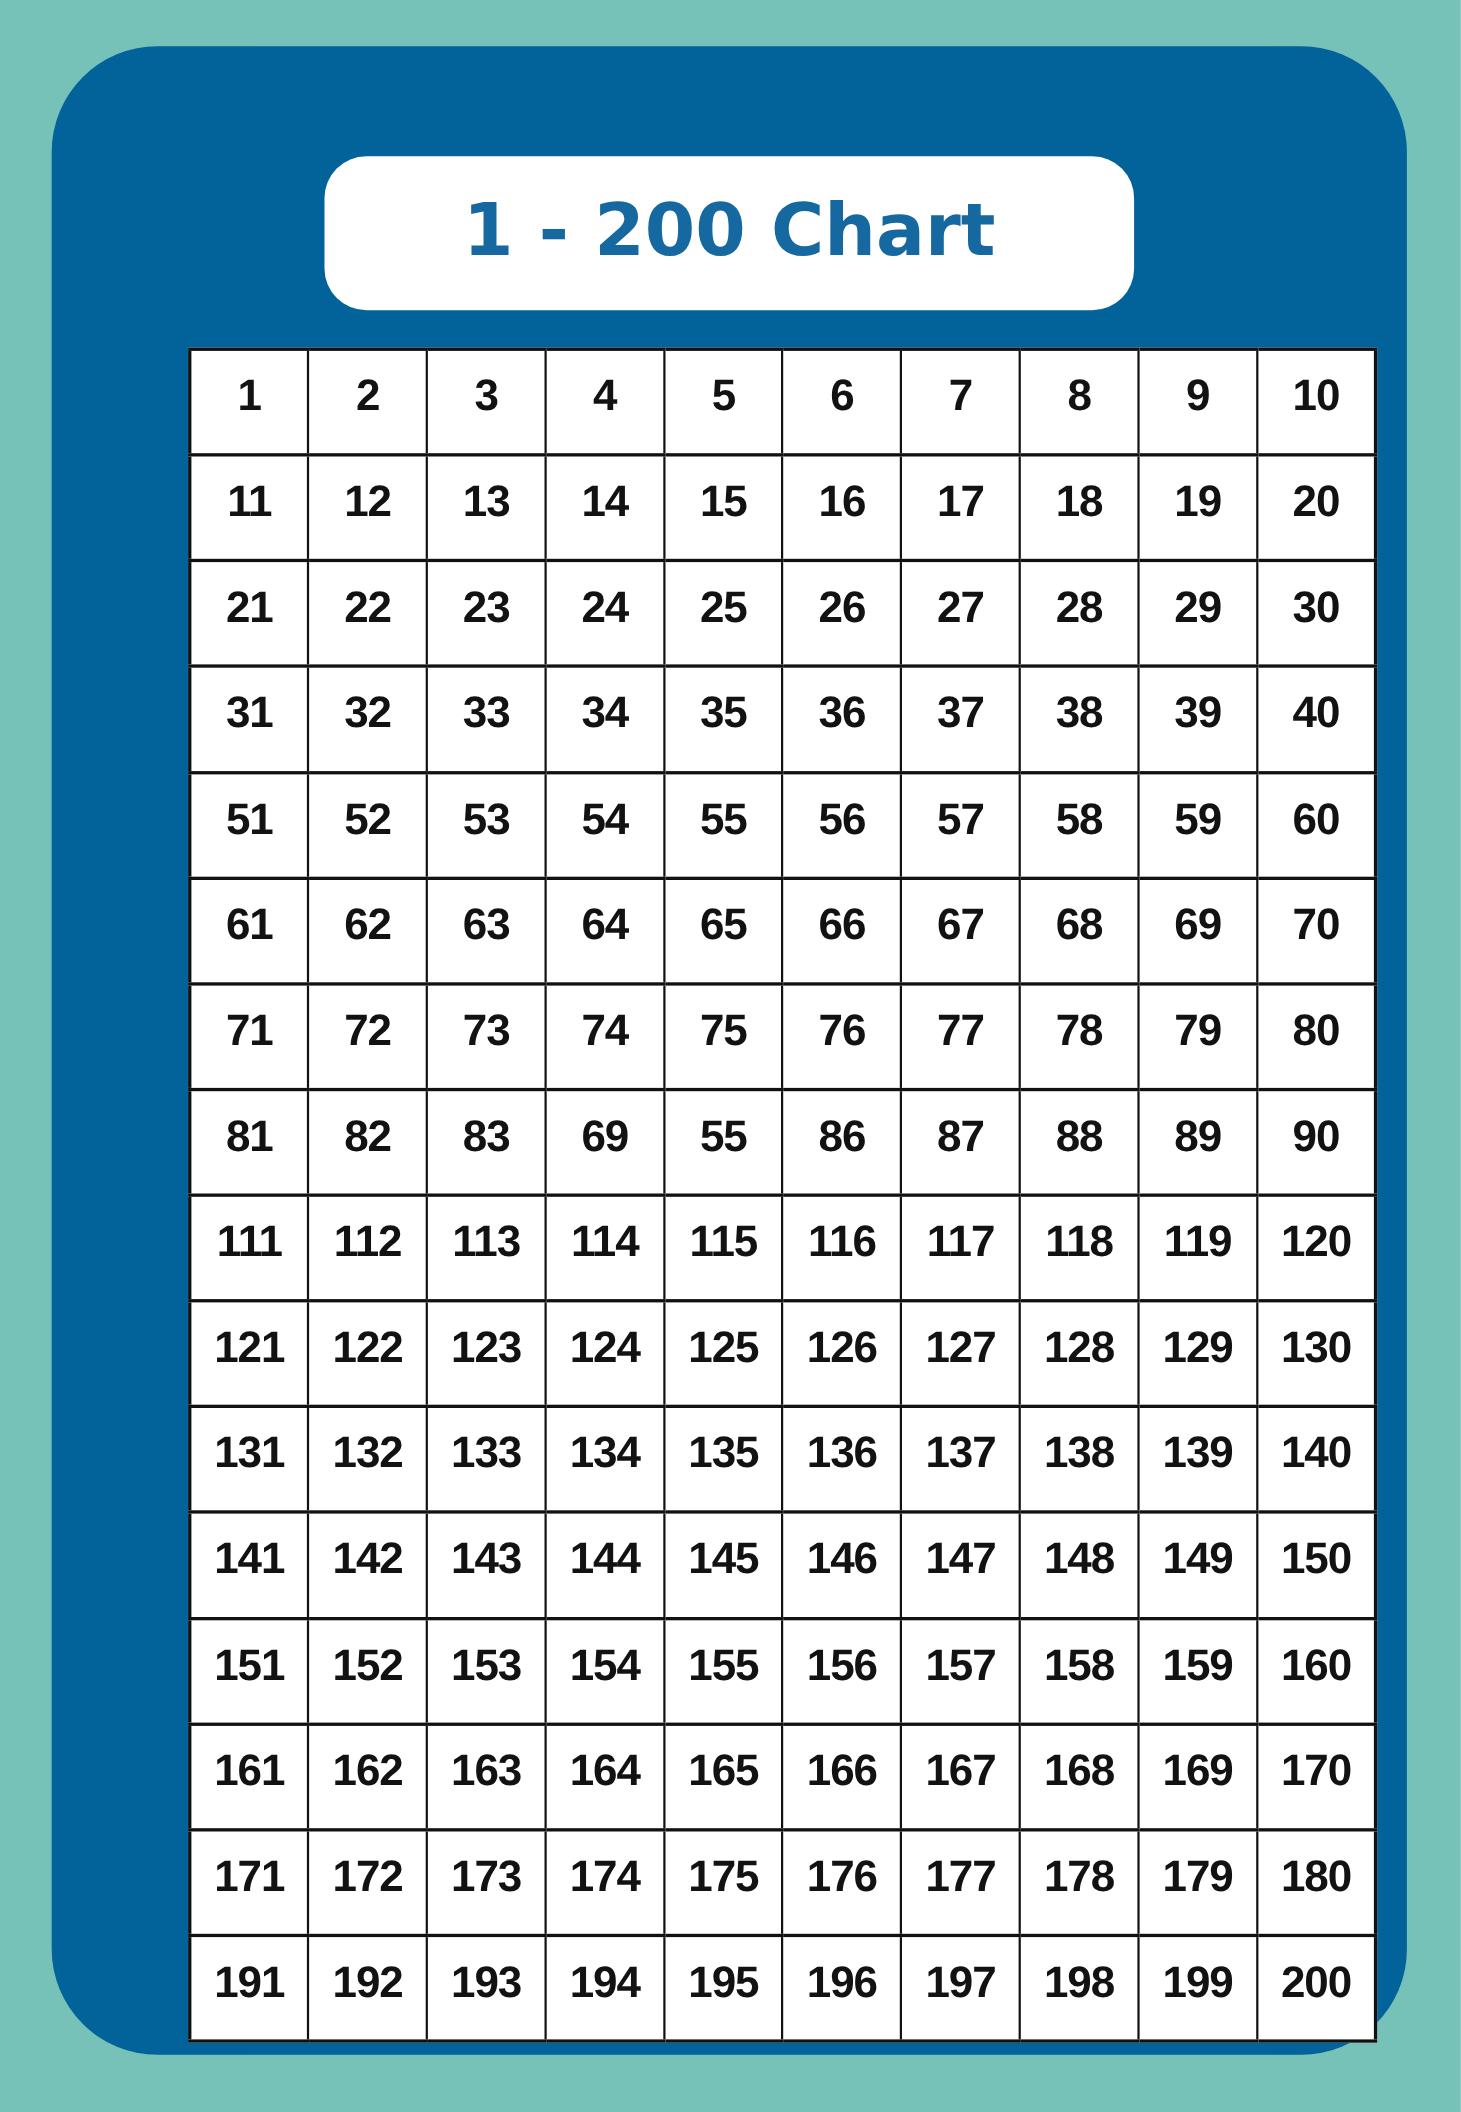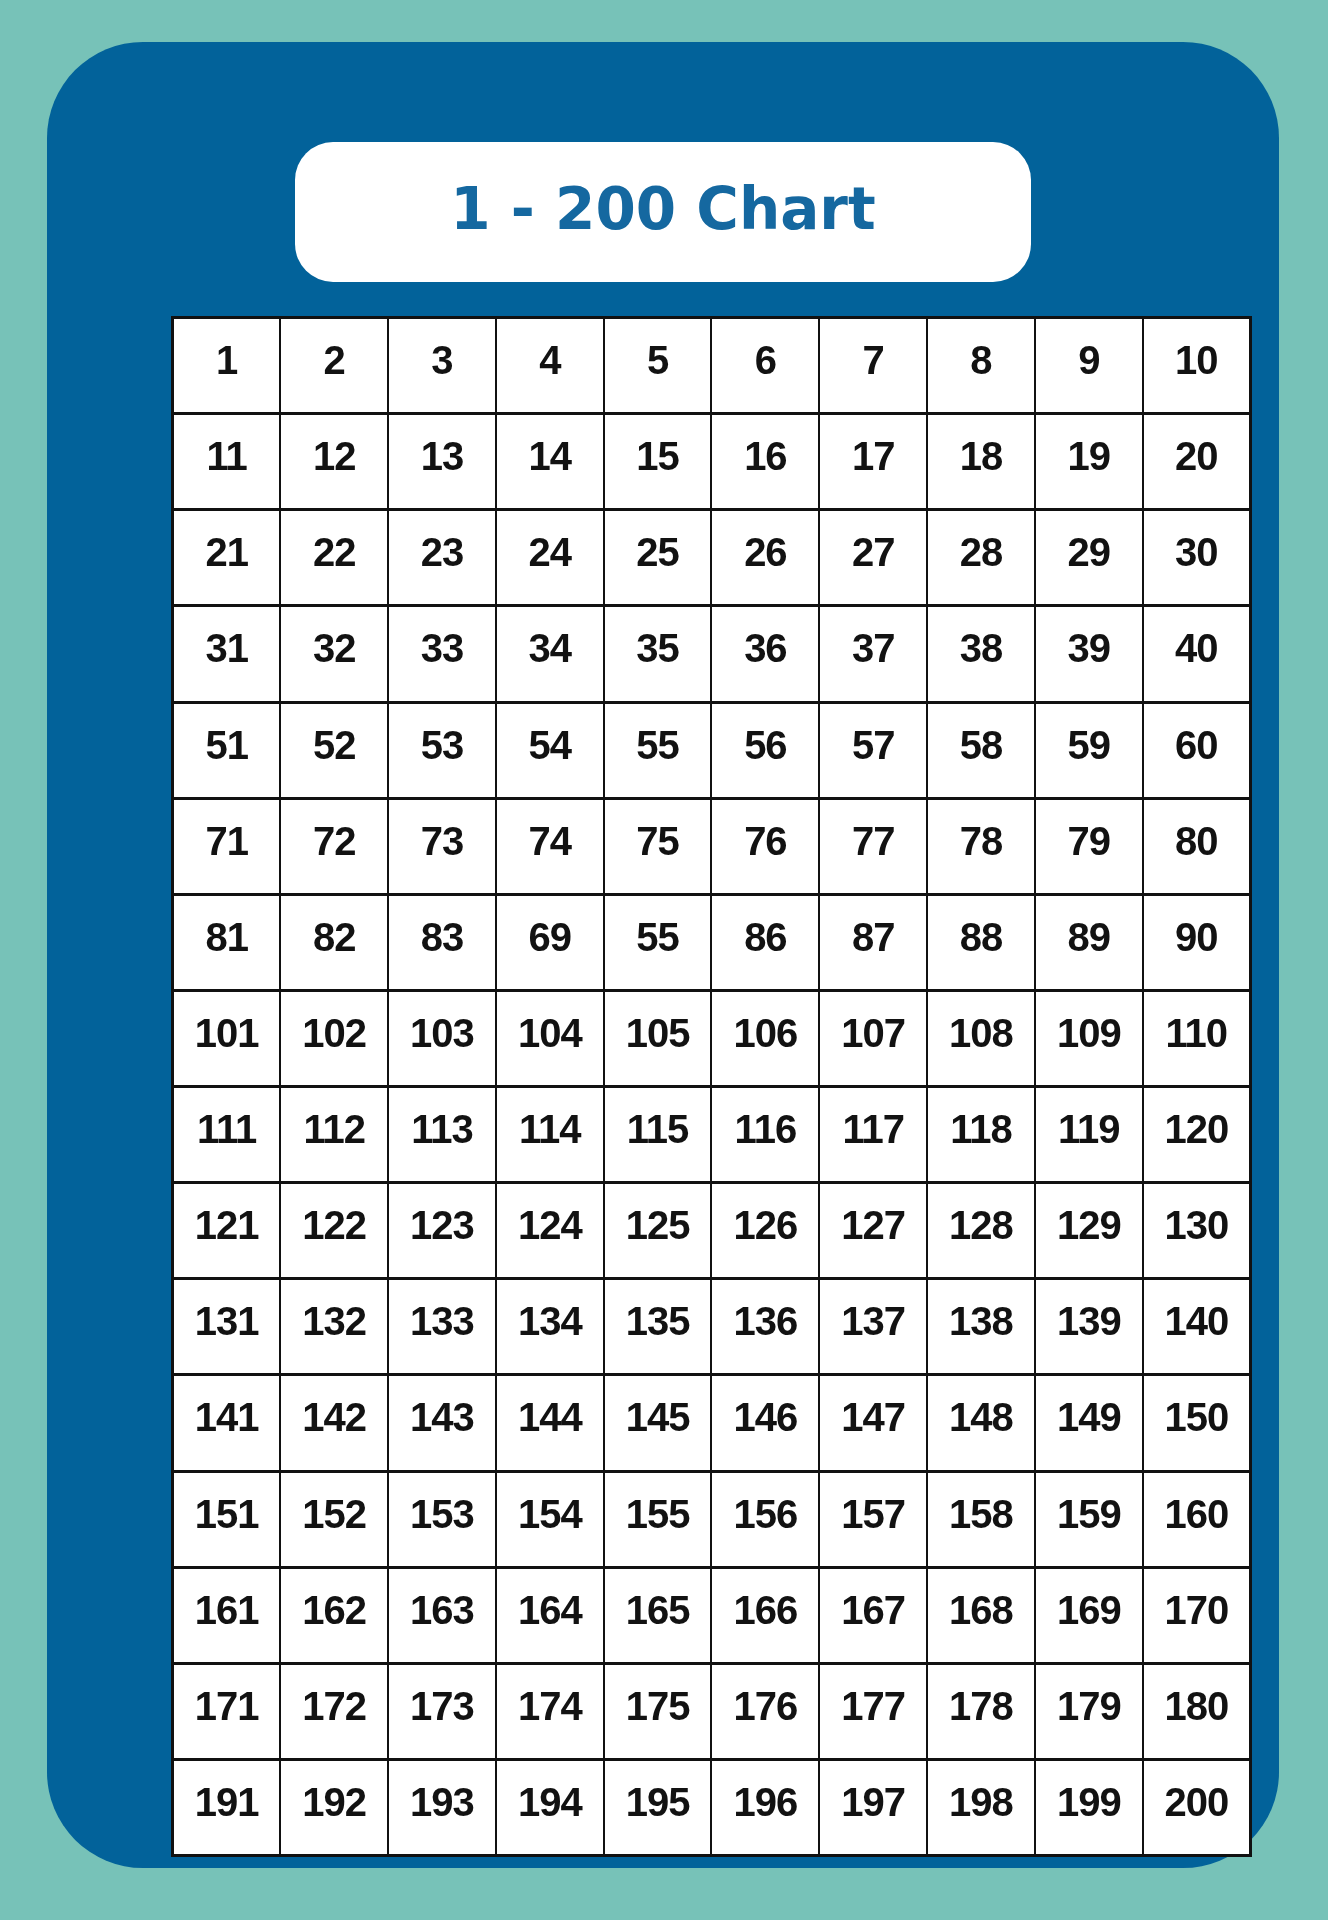--- a/index.html
+++ b/index.html
@@ -32,21 +32,21 @@
     height: 140px;
     background: var(--titlebox, #ffffff);
     border-radius: 38px;
     display: flex;
     align-items: center;
     justify-content: center;
   }
   .title-text {
     font-family: "DejaVu Sans", sans-serif;
     font-weight: bold;
-    font-size: 58px;
+    font-size: 66px;
     letter-spacing: 0px;
     color: var(--titletext, #1568a0);
     white-space: nowrap;
     padding-bottom: 6px;
   }
   table.number-grid {
     position: absolute;
     left: 124px;
     top: 274px;
     width: 1081px;
@@ -137,20 +137,32 @@
             <td>53</td>
             <td>54</td>
             <td>55</td>
             <td>56</td>
             <td>57</td>
             <td>58</td>
             <td>59</td>
             <td>60</td>
           </tr>
           <tr>
+            <td>61</td>
+            <td>62</td>
+            <td>63</td>
+            <td>64</td>
+            <td>65</td>
+            <td>66</td>
+            <td>67</td>
+            <td>68</td>
+            <td>69</td>
+            <td>70</td>
+          </tr>
+          <tr>
             <td>71</td>
             <td>72</td>
             <td>73</td>
             <td>74</td>
             <td>75</td>
             <td>76</td>
             <td>77</td>
             <td>78</td>
             <td>79</td>
             <td>80</td>
@@ -161,32 +173,20 @@
             <td>83</td>
             <td>69</td>
             <td>55</td>
             <td>86</td>
             <td>87</td>
             <td>88</td>
             <td>89</td>
             <td>90</td>
           </tr>
           <tr>
-            <td>101</td>
-            <td>102</td>
-            <td>103</td>
-            <td>104</td>
-            <td>105</td>
-            <td>106</td>
-            <td>107</td>
-            <td>108</td>
-            <td>109</td>
-            <td>110</td>
-          </tr>
-          <tr>
             <td>111</td>
             <td>112</td>
             <td>113</td>
             <td>114</td>
             <td>115</td>
             <td>116</td>
             <td>117</td>
             <td>118</td>
             <td>119</td>
             <td>120</td>

